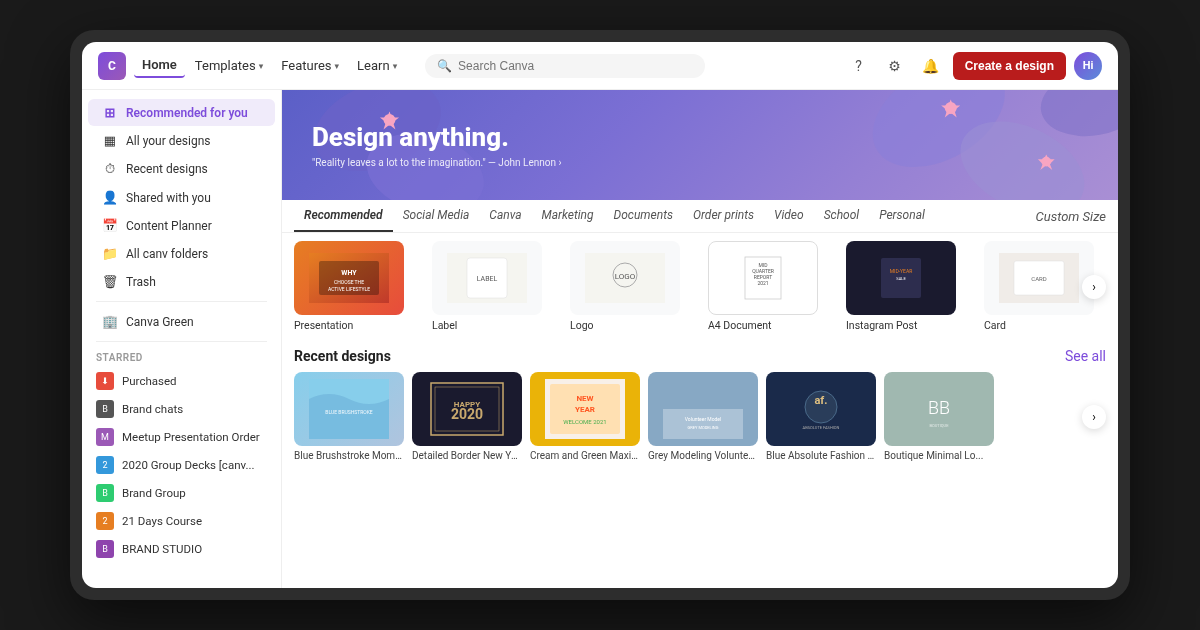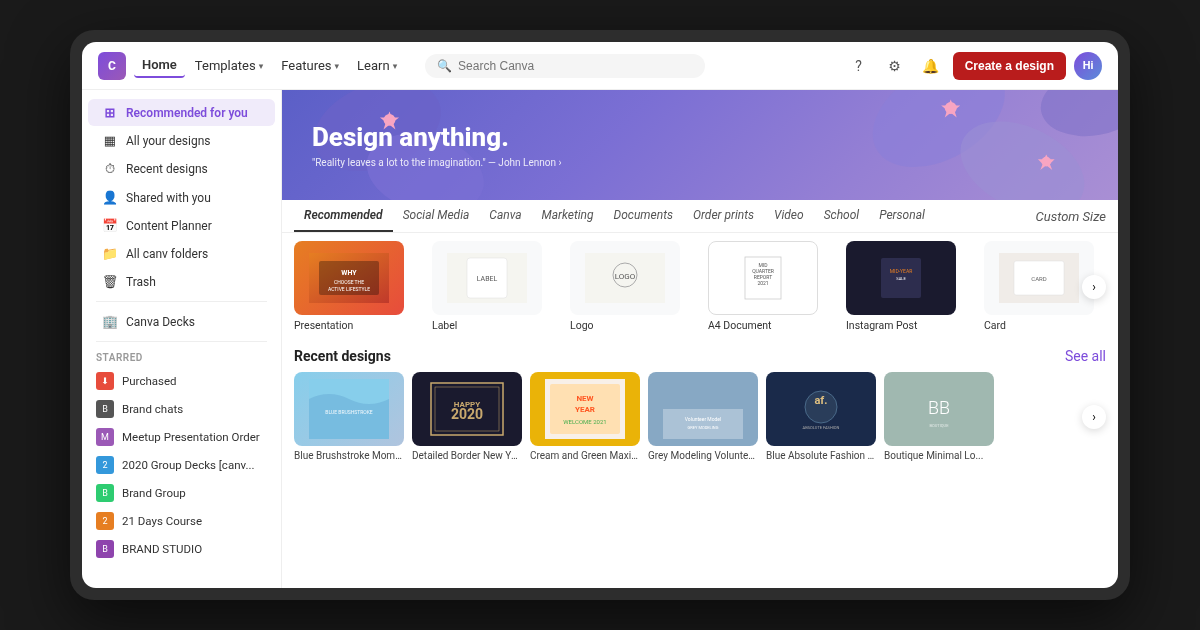--- a/index.html
+++ b/index.html
@@ -498,21 +498,21 @@
         </div>
         <div class="sidebar-item">
           <span class="sidebar-icon">🗑</span>
           <span>Trash</span>
         </div>
 
         <div class="sidebar-divider"></div>
 
         <div class="sidebar-item">
           <span class="sidebar-icon">🏢</span>
-          <span>Canva Decks</span>
+          <span>Canva Green</span>
         </div>
 
         <div class="sidebar-divider"></div>
 
         <div class="sidebar-section-label">Starred</div>
 
         <div class="starred-item">
           <div class="starred-thumb" style="background:#e74c3c;">⬇</div>
           <span>Purchased</span>
         </div>

